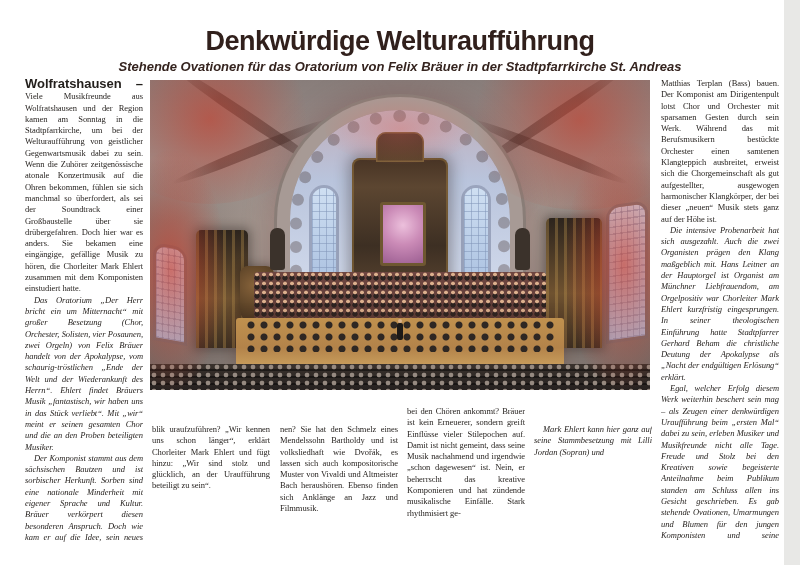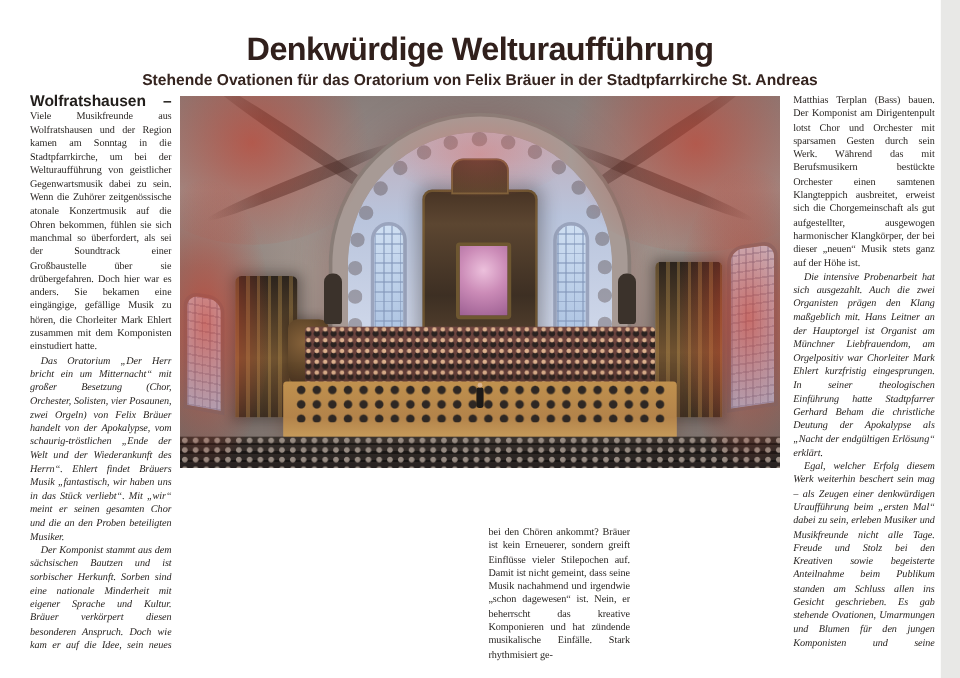--- a/index.html
+++ b/index.html
@@ -9,37 +9,37 @@
     font-family:"Liberation Serif",serif;color:#221e1b;overflow:hidden;
   }
   
   .header{position:absolute;left:0;top:26px;width:800px;text-align:center;}
   .headline{
     font-family:"Liberation Sans",sans-serif;font-weight:bold;
     font-size:27px;line-height:30px;color:#31201c;letter-spacing:-0.5px;margin:0;
   }
   .subheadline{
     font-family:"Liberation Sans",sans-serif;font-weight:bold;
-    font-size:13px;line-height:16px;color:#35241f;margin:3px 0 0 0;
+    font-size:13px;line-height:16px;color:#35241f;margin:3px 0 0 0;font-style:italic;
   }
   
   .col{
     position:absolute;width:118px;overflow:hidden;
     font-size:8.5px;line-height:11.3px;text-align:justify;
     letter-spacing:-0.05px;
   }
   .col p{margin:0;}
   .col p.indent{text-indent:9px;font-style:italic;}
   .lead-in{
     font-family:"Liberation Sans",sans-serif;font-weight:bold;font-size:13px;
   }
   .col-1{left:25px;top:78px;height:464px;}
   .col-2{left:152px;top:424px;height:118px;}
   .col-3{left:280px;top:424px;height:118px;}
-  .col-4{left:407px;top:438px;height:118px;}
+  .col-4{left:407px;top:406px;height:118px;}
   .col-5{left:534px;top:424px;height:118px;}
   .col-6{left:661px;top:78px;height:464px;}
   .byline{
     font-family:"Liberation Sans",sans-serif;font-weight:bold;font-size:7.5px;
     letter-spacing:0.2px;white-space:nowrap;float:right;
   }
   
   .caption{
     position:absolute;left:150px;top:393px;width:500px;height:28px;
     font-family:"Liberation Sans",sans-serif;font-size:10px;line-height:13px;
@@ -202,27 +202,30 @@
 
     <div class="glow glow-tl"></div>
     <div class="glow glow-tr"></div>
     <div class="glow glow-l"></div>
     <div class="glow glow-r"></div>
     <div class="glow glow-arch"></div>
   </div>
 
 
   <div class="col col-2">
+    <p>blik uraufzuführen? „Wir kennen uns schon länger“, erklärt Chorleiter Mark Ehlert und fügt hinzu: „Wir sind stolz und glücklich, an der Uraufführung beteiligt zu sein“.</p>
   </div>
   <div class="col col-3">
+    <p>nen? Sie hat den Schmelz eines Mendelssohn Bartholdy und ist volksliedhaft wie Dvořák, es lassen sich auch kompositorische Muster von Vivaldi und Altmeister Bach heraushören. Ebenso finden sich Anklänge an Jazz und Filmmusik.</p>
   </div>
   <div class="col col-4">
     <p>bei den Chören ankommt? Bräuer ist kein Erneuerer, sondern greift Einflüsse vieler Stilepochen auf. Damit ist nicht gemeint, dass seine Musik nachahmend und irgendwie „schon dagewesen“ ist. Nein, er beherrscht das kreative Komponieren und hat zündende musikalische Einfälle. Stark rhythmisiert ge-</p>
   </div>
   <div class="col col-5">
+    <p class="indent">Mark Ehlert kann hier ganz auf seine Stammbesetzung mit Lilli Jordan (Sopran) und</p>
   </div>
 
   <div class="col col-6">
     <p>Matthias Terplan (Bass) bauen. Der Komponist am Dirigentenpult lotst Chor und Orchester mit sparsamen Gesten durch sein Werk. Während das mit Berufsmusikern bestückte Orchester einen samtenen Klangteppich ausbreitet, erweist sich die Chorgemeinschaft als gut aufgestellter, ausgewogen harmonischer Klangkörper, der bei dieser „neuen“ Musik stets ganz auf der Höhe ist.</p>
     <p class="indent">Die intensive Probenarbeit hat sich ausgezahlt. Auch die zwei Organisten prägen den Klang maßgeblich mit. Hans Leitner an der Hauptorgel ist Organist am Münchner Liebfrauendom, am Orgelpositiv war Chorleiter Mark Ehlert kurzfristig eingesprungen. In seiner theologischen Einführung hatte Stadtpfarrer Gerhard Beham die christliche Deutung der Apokalypse als „Nacht der endgültigen Erlösung“ erklärt.</p>
     <p class="indent"><span>Egal, welcher Erfolg diesem Werk weiterhin beschert sein mag – als Zeugen einer denkwürdigen Uraufführung beim „ersten Mal“ dabei zu sein, erleben Musiker und Musikfreunde nicht alle Tage. Freude und Stolz bei den Kreativen sowie begeisterte Anteilnahme beim Publikum standen am Schluss allen ins Gesicht geschrieben. Es gab stehende Ovationen, Umarmungen und Blumen für den jungen Komponisten und seine Interpreten.</span>
       <span class="byline">RAINER BANNIER</span></p>
   </div>
 
 </div>

